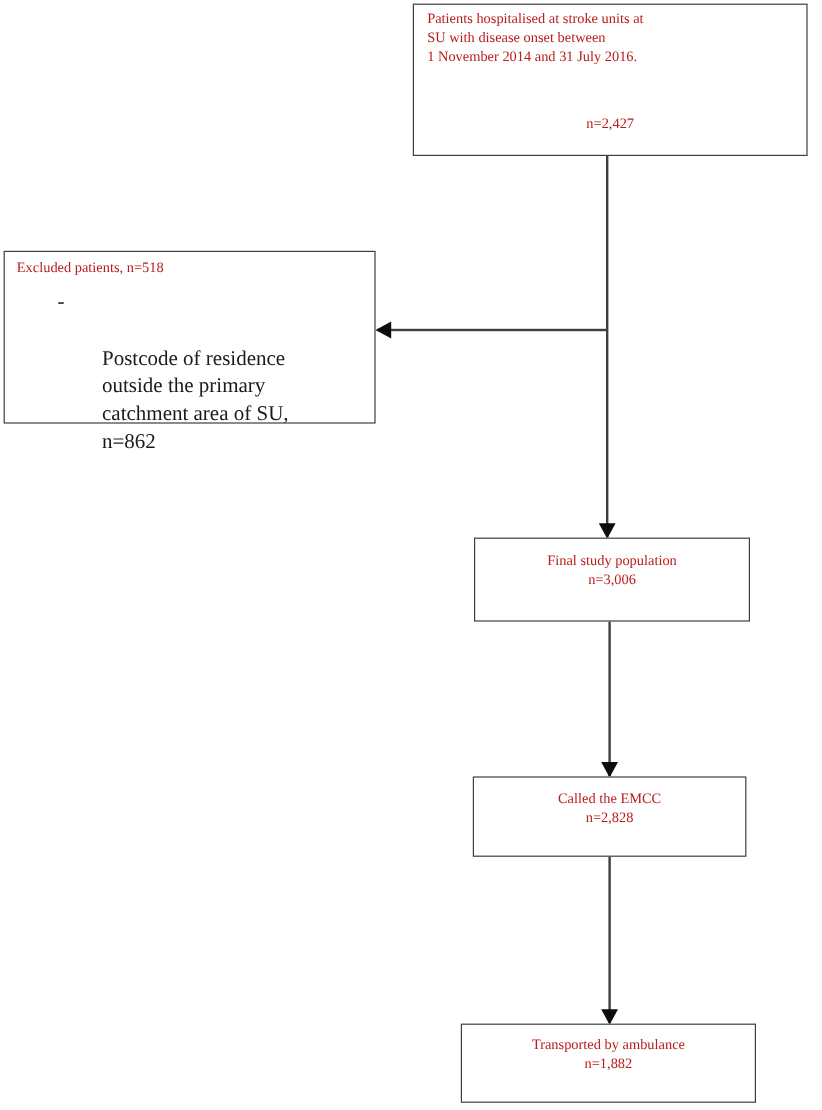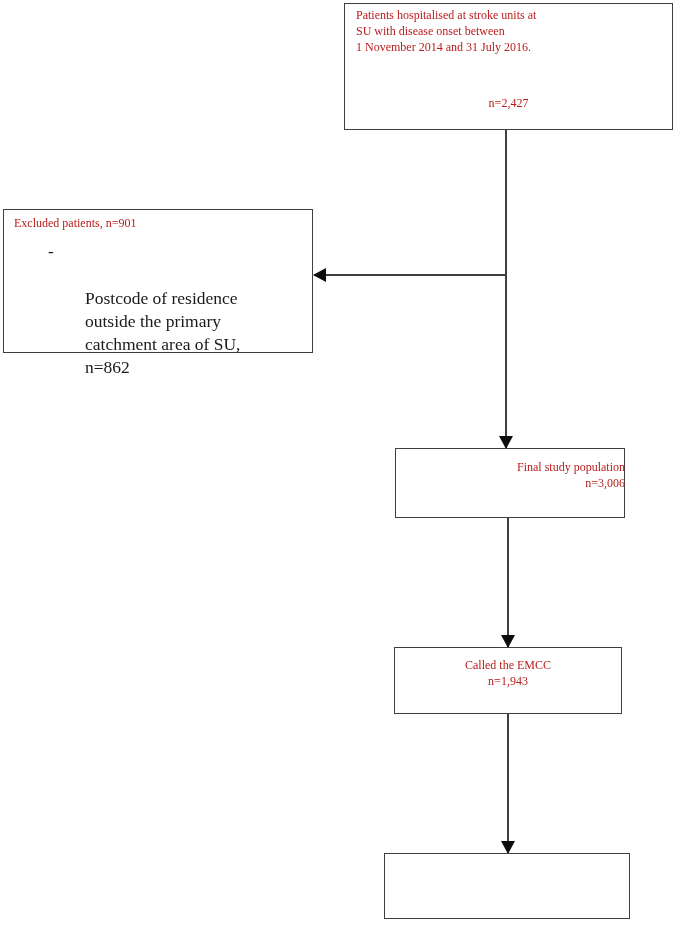--- a/index.html
+++ b/index.html
@@ -59,21 +59,21 @@
     white-space: pre-line;
   }
   #box-excluded-list li .dash {
     position: absolute;
     left: 34px;
     top: 0;
   }
 
   
   #box-final { left: 395px; top: 448px; width: 230px; height: 70px; }
-  #box-final-text { left: 395px; top: 460px; width: 230px; text-align: right; }
+  #box-final-text { left: 395px; top: 460px; width: 230px; text-align: center; }
 
   
   #box-emcc { left: 394px; top: 647px; width: 228px; height: 67px; }
   #box-emcc-text { left: 394px; top: 658px; width: 228px; text-align: center; }
 
   
   #box-transport { left: 384px; top: 853px; width: 246px; height: 66px; }
   #box-transport-text { left: 384px; top: 863px; width: 246px; text-align: center; }
 
   
@@ -131,40 +131,42 @@
 1 November 2014 and 31 July 2016.</div>
   <div class="box-text" id="box-source-count">n=2,427</div>
 
   <div class="vline" id="conn1-line"></div>
   <div class="arrow-down" id="conn1-arrow"></div>
 
   <div class="hline" id="branch-line"></div>
   <div class="arrow-left" id="branch-arrow"></div>
 
   <div class="box" id="box-excluded"></div>
-  <div class="box-text lead" id="box-excluded-title">Excluded patients, n=901</div>
+  <div class="box-text lead" id="box-excluded-title">Excluded patients, n=518</div>
   <ul id="box-excluded-list">
     <li>
       <span class="dash">-</span>
       <span>Postcode of residence
 outside the primary
 catchment area of SU,
 n=862</span>
     </li>
   </ul>
 
   <div class="box" id="box-final"></div>
   <div class="box-text" id="box-final-text">Final study population
 n=3,006</div>
 
   <div class="vline" id="conn2-line"></div>
   <div class="arrow-down" id="conn2-arrow"></div>
 
   <div class="box" id="box-emcc"></div>
   <div class="box-text" id="box-emcc-text">Called the EMCC
-n=1,943</div>
+n=2,828</div>
 
   <div class="vline" id="conn3-line"></div>
   <div class="arrow-down" id="conn3-arrow"></div>
 
   <div class="box" id="box-transport"></div>
+  <div class="box-text" id="box-transport-text">Transported by ambulance
+n=1,882</div>
 
 </div>
 
 </body></html>

